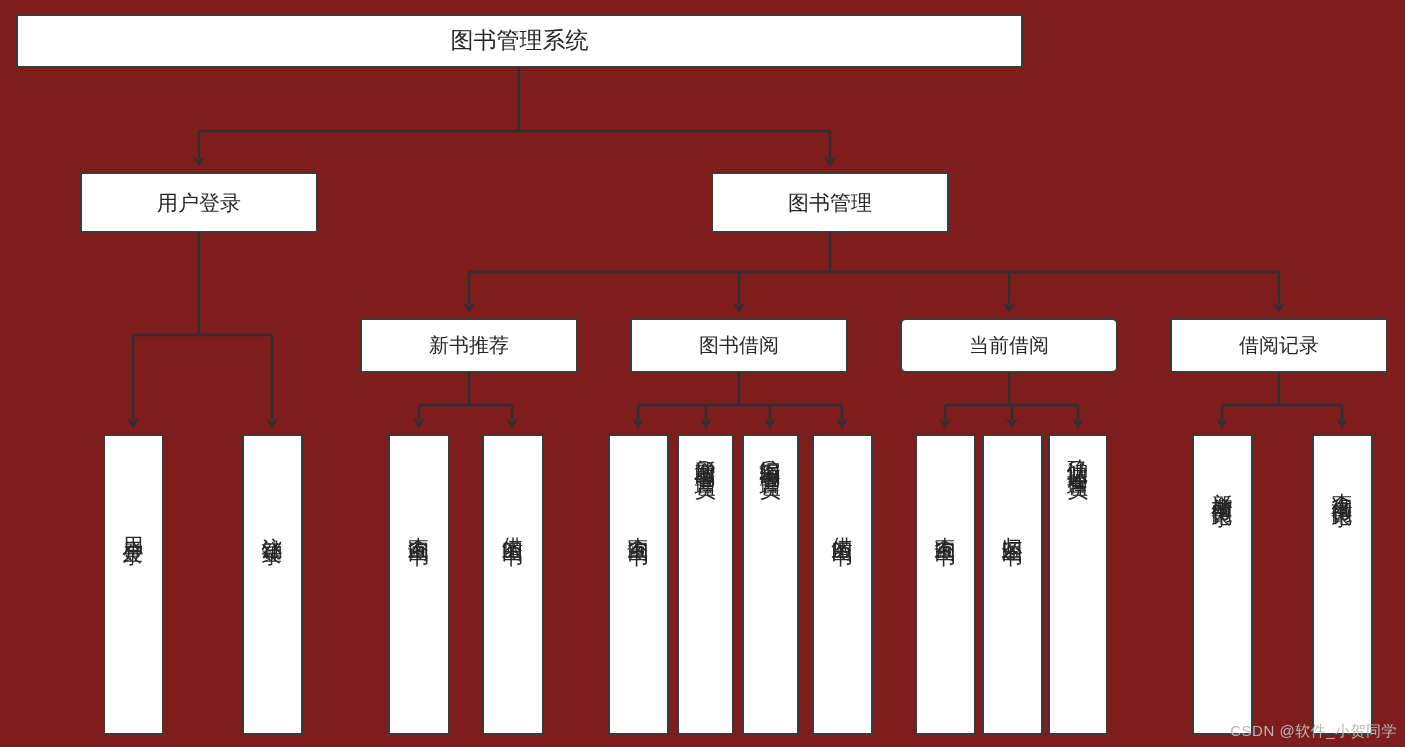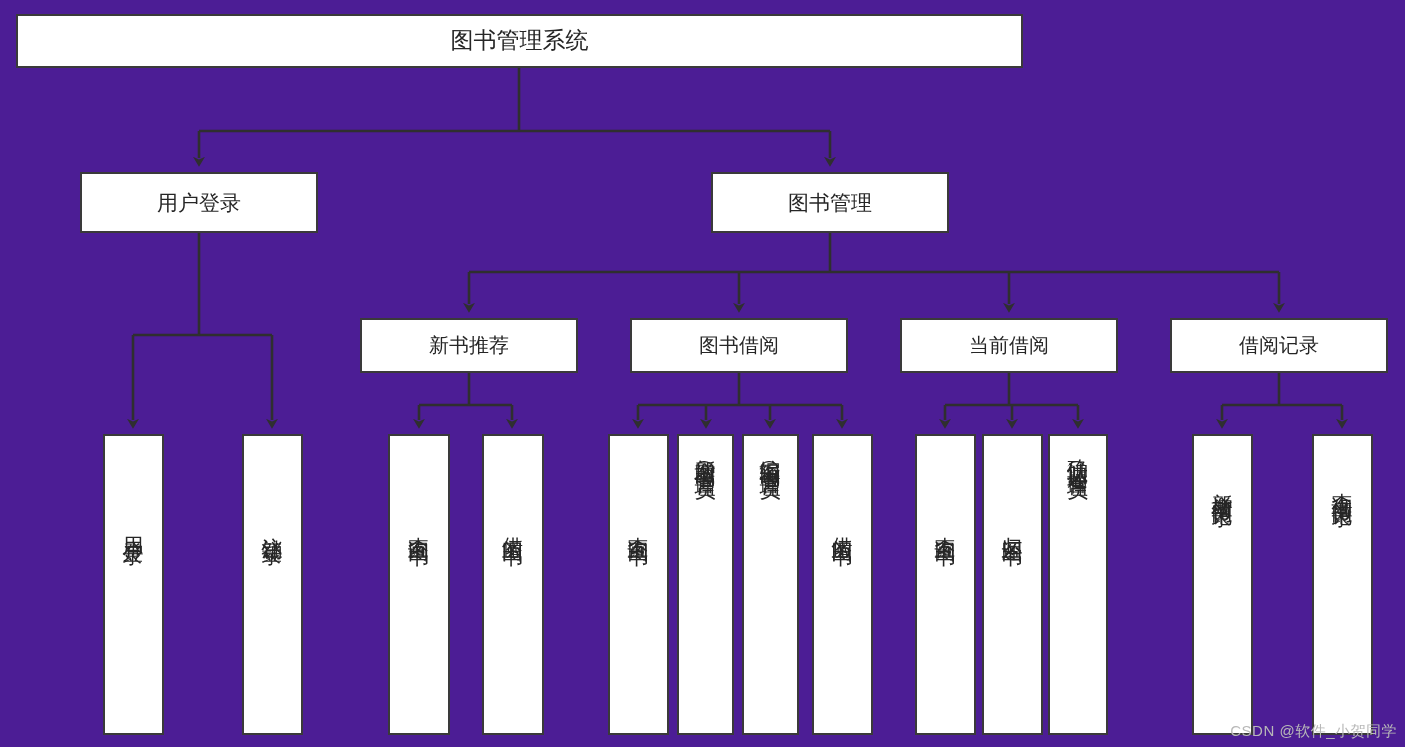--- a/index.html
+++ b/index.html
@@ -7,21 +7,21 @@
     padding: 0;
     background: #ffffff;
   }
   body {
     font-family: "Liberation Sans", "DejaVu Sans", sans-serif;
   }
   #canvas {
     position: relative;
     width: 1405px;
     height: 747px;
-    background: #4c1d95;
+    background: #7f1d1d;
     overflow: hidden;
   }
   svg#wires {
     position: absolute;
     left: 0;
     top: 0;
     width: 1405px;
     height: 747px;
     pointer-events: none;
   }
@@ -47,21 +47,21 @@
   
   .lvl1 { height: 61px; }
   .lvl1 .node-label { font-size: 21px; }
   .n-login  { left: 80px;  top: 172px; width: 238px; }
   .n-bookmg { left: 711px; top: 172px; width: 238px; }
   
   .lvl2 { height: 55px; }
   .lvl2 .node-label { font-size: 20px; }
   .n-l2a { left: 360px;  top: 318px; width: 218px; }
   .n-l2b { left: 630px;  top: 318px; width: 218px; }
-  .n-l2c { left: 900px;  top: 318px; width: 218px; }
+  .n-l2c { left: 900px;  top: 318px; width: 218px; border-radius: 6px; }
   .n-l2d { left: 1170px; top: 318px; width: 218px; align-items: center; }
   
   .leaf {
     top: 434px;
     height: 301px;
     align-items: flex-start;
     justify-content: center;
     padding-top: 6px;
   }
   .leaf .node-label {

